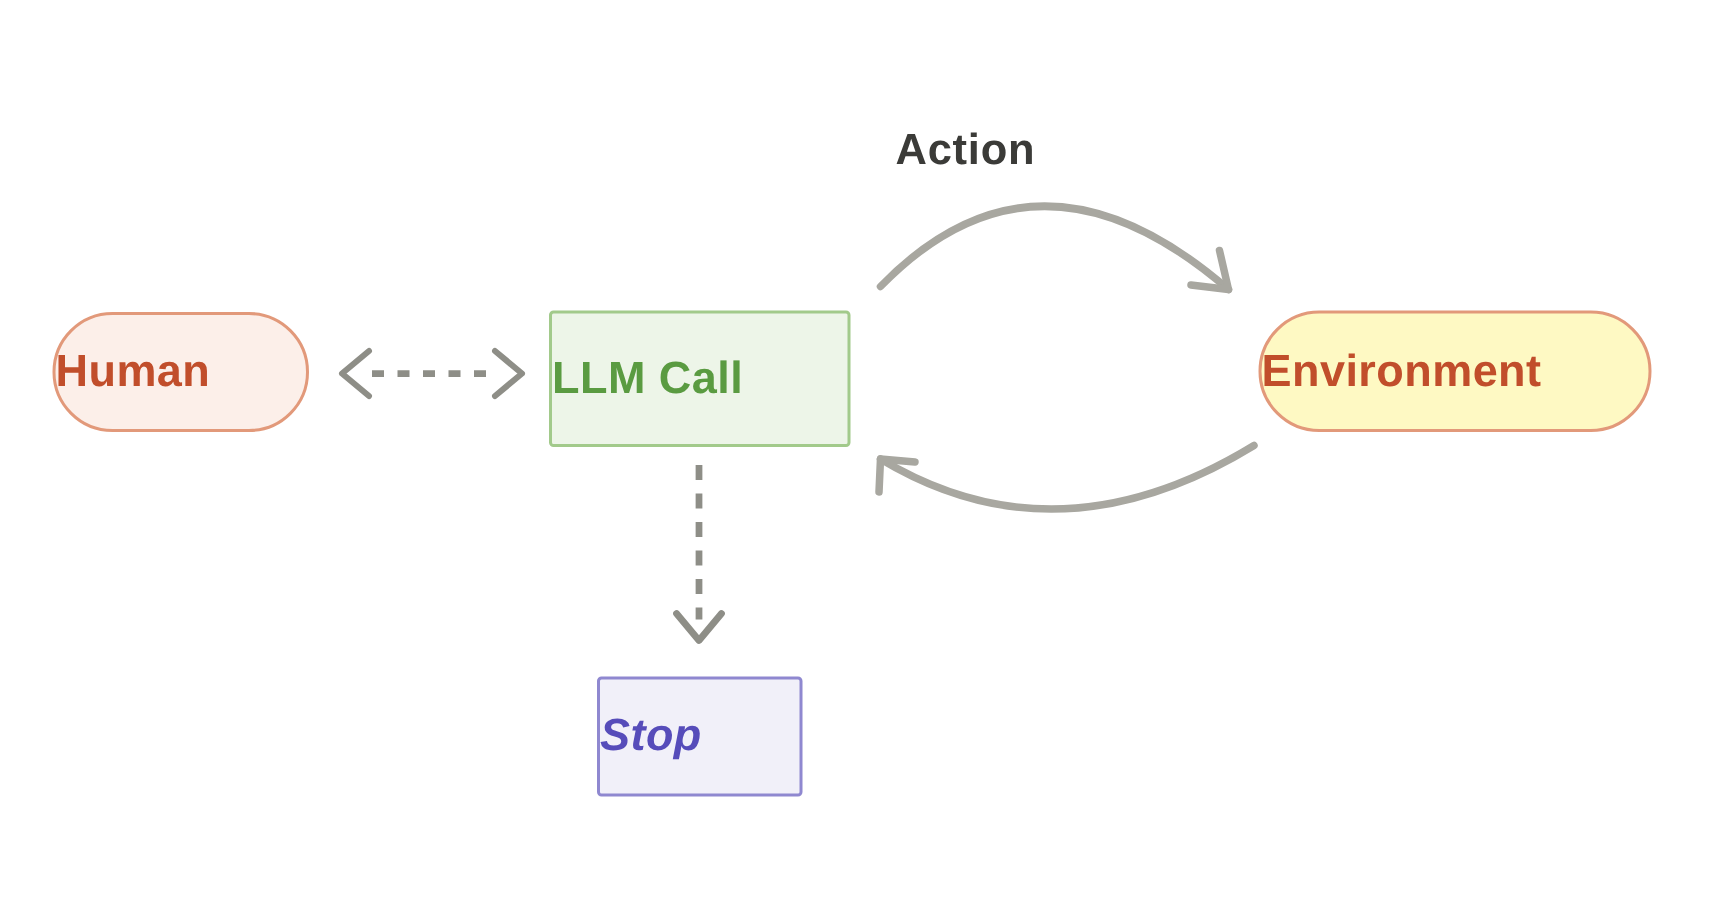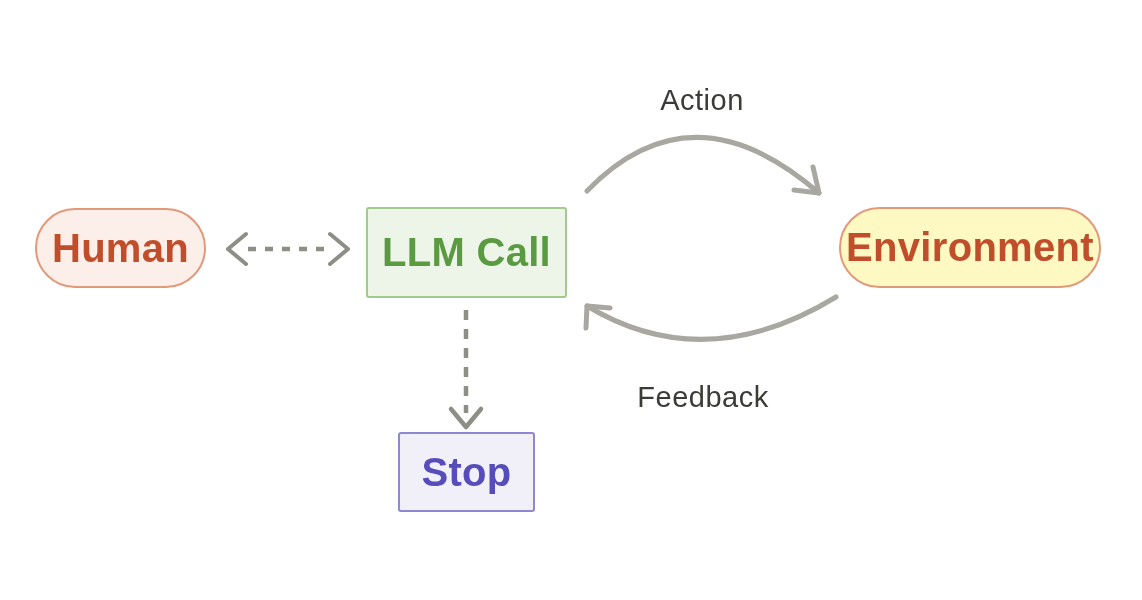--- a/index.html
+++ b/index.html
@@ -12,24 +12,24 @@
     position: relative;
     width: 1142px;
     height: 600px;
     background: #ffffff;
     overflow: hidden;
   }
   .node {
     position: absolute;
     display: flex;
     align-items: center;
-    justify-content: center;
+    justify-content: flex-start;
     box-sizing: border-box;
     font-weight: bold;
-    font-size: 40px;
+    font-size: 30px;
     letter-spacing: 0.3px;
   }
   .node-human {
     left: 35px; top: 208px; width: 171px; height: 80px;
     background: #fcefe9;
     border: 2px solid #e2997a;
     border-radius: 40px;
     color: #c14e2b;
   }
   .node-llm {
@@ -40,32 +40,32 @@
     color: #5a9b41;
   }
   .node-env {
     left: 839px; top: 207px; width: 262px; height: 81px;
     background: #fef9c3;
     border: 2px solid #e2997a;
     border-radius: 41px;
     color: #c14e2b;
   }
   .node-stop {
-    left: 398px; top: 432px; width: 137px; height: 80px;
+    left: 398px; top: 451px; width: 137px; height: 80px;
     background: #f1f0f9;
     border: 2px solid #8f88d0;
     border-radius: 3px;
     color: #564cba;
+    font-style: italic;
   }
   .edge-label {
     position: absolute;
     width: 210px;
-    text-align: center;
     font-size: 29px;
-    font-weight: normal;
+    font-weight: bold;
     color: #3b3b38;
     letter-spacing: 0.5px;
   }
   .label-action   { left: 597px; top: 84px;  }
   .label-feedback { left: 598px; top: 381px; }
   svg.arrows {
     position: absolute;
     left: 0; top: 0;
     width: 1142px;
     height: 600px;
@@ -111,15 +111,14 @@
 
   <div class="node node-env">
     <span>Environment</span>
   </div>
 
   <div class="node node-stop">
     <span>Stop</span>
   </div>
 
   <div class="edge-label label-action">Action</div>
-  <div class="edge-label label-feedback">Feedback</div>
 
 </div>
 
 </body></html>

